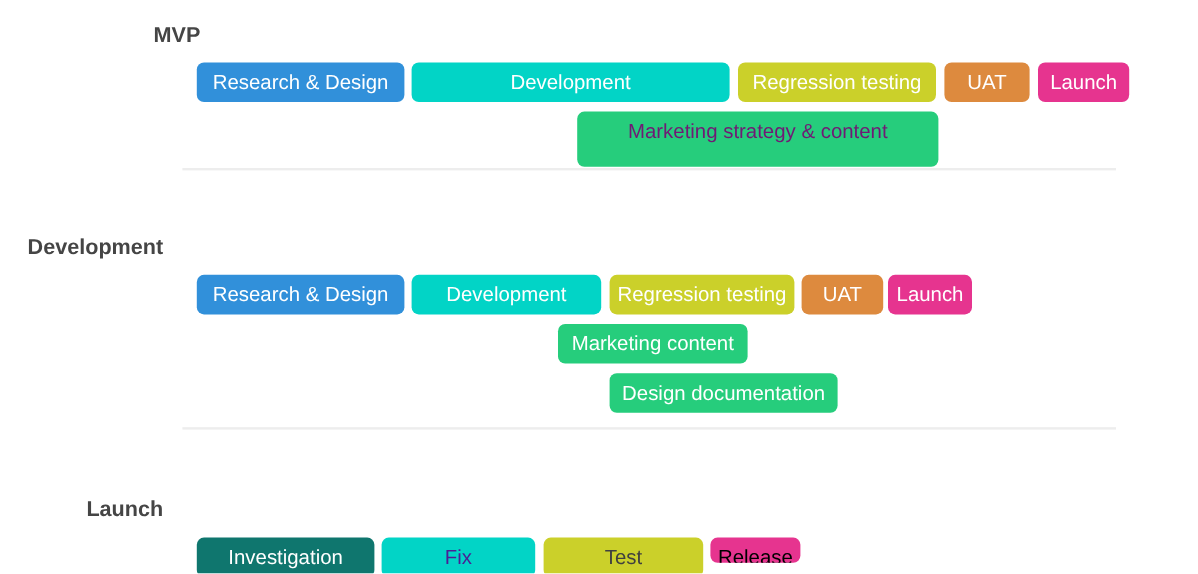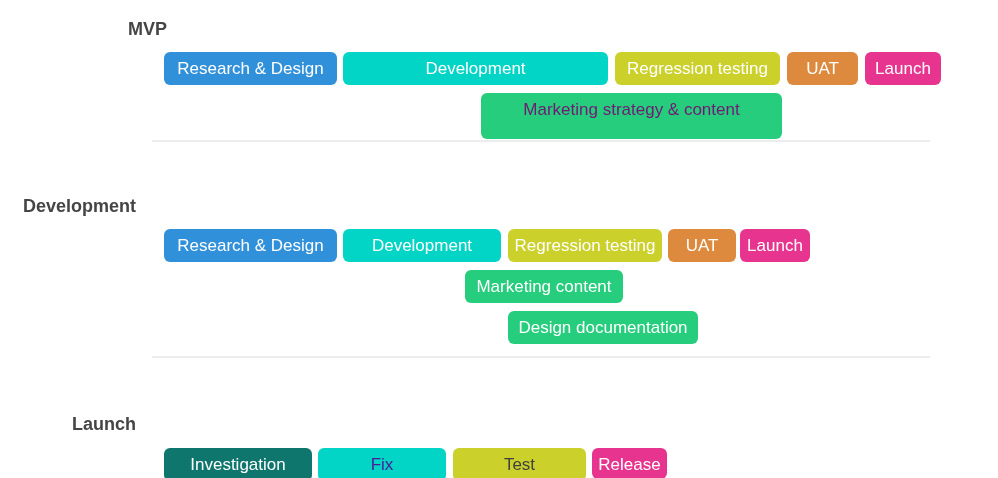--- a/index.html
+++ b/index.html
@@ -66,14 +66,14 @@
     <div class="bar" style="left: 343px; top: 189px; width: 158px; height: 33px; line-height: 33px; background: rgb(2, 212, 198); color: rgb(255, 255, 255);">Development</div>
     <div class="bar" style="left: 508px; top: 189px; width: 154px; height: 33px; line-height: 33px; background: rgb(203, 208, 42); color: rgb(255, 255, 255);">Regression testing</div>
     <div class="bar" style="left: 668px; top: 189px; width: 68px; height: 33px; line-height: 33px; background: rgb(221, 138, 62); color: rgb(255, 255, 255);">UAT</div>
     <div class="bar" style="left: 740px; top: 189px; width: 70px; height: 33px; line-height: 33px; background: rgb(230, 52, 143); color: rgb(255, 255, 255);">Launch</div>
     <div class="bar" style="left: 465px; top: 230px; width: 158px; height: 33px; line-height: 33px; background: rgb(38, 205, 124); color: rgb(255, 255, 255);">Marketing content</div>
     <div class="bar" style="left: 508px; top: 271px; width: 190px; height: 33px; line-height: 33px; background: rgb(38, 205, 124); color: rgb(255, 255, 255);">Design documentation</div>
     <div class="row-label" style="top: 424px;">Launch</div>
     <div class="bar" style="left: 164px; top: 408px; width: 148px; height: 33px; line-height: 33px; background: #0f766e; color: rgb(255, 255, 255);">Investigation</div>
     <div class="bar" style="left: 318px; top: 408px; width: 128px; height: 33px; line-height: 33px; background: rgb(2, 212, 198); color: #4c1d95;">Fix</div>
     <div class="bar" style="left: 453px; top: 408px; width: 133px; height: 33px; line-height: 33px; background: rgb(203, 208, 42); color: #404040;">Test</div>
-    <div class="bar" style="left: 592px; top: 408px; width: 75px; height: 31px; line-height: 33px; background: rgb(230, 52, 143); color: #ffffff;">Release</div>
+    <div class="bar" style="left: 592px; top: 408px; width: 75px; height: 21px; line-height: 33px; background: rgb(230, 52, 143); color: #000000;">Release</div>
   </div>
 
 </body></html>

